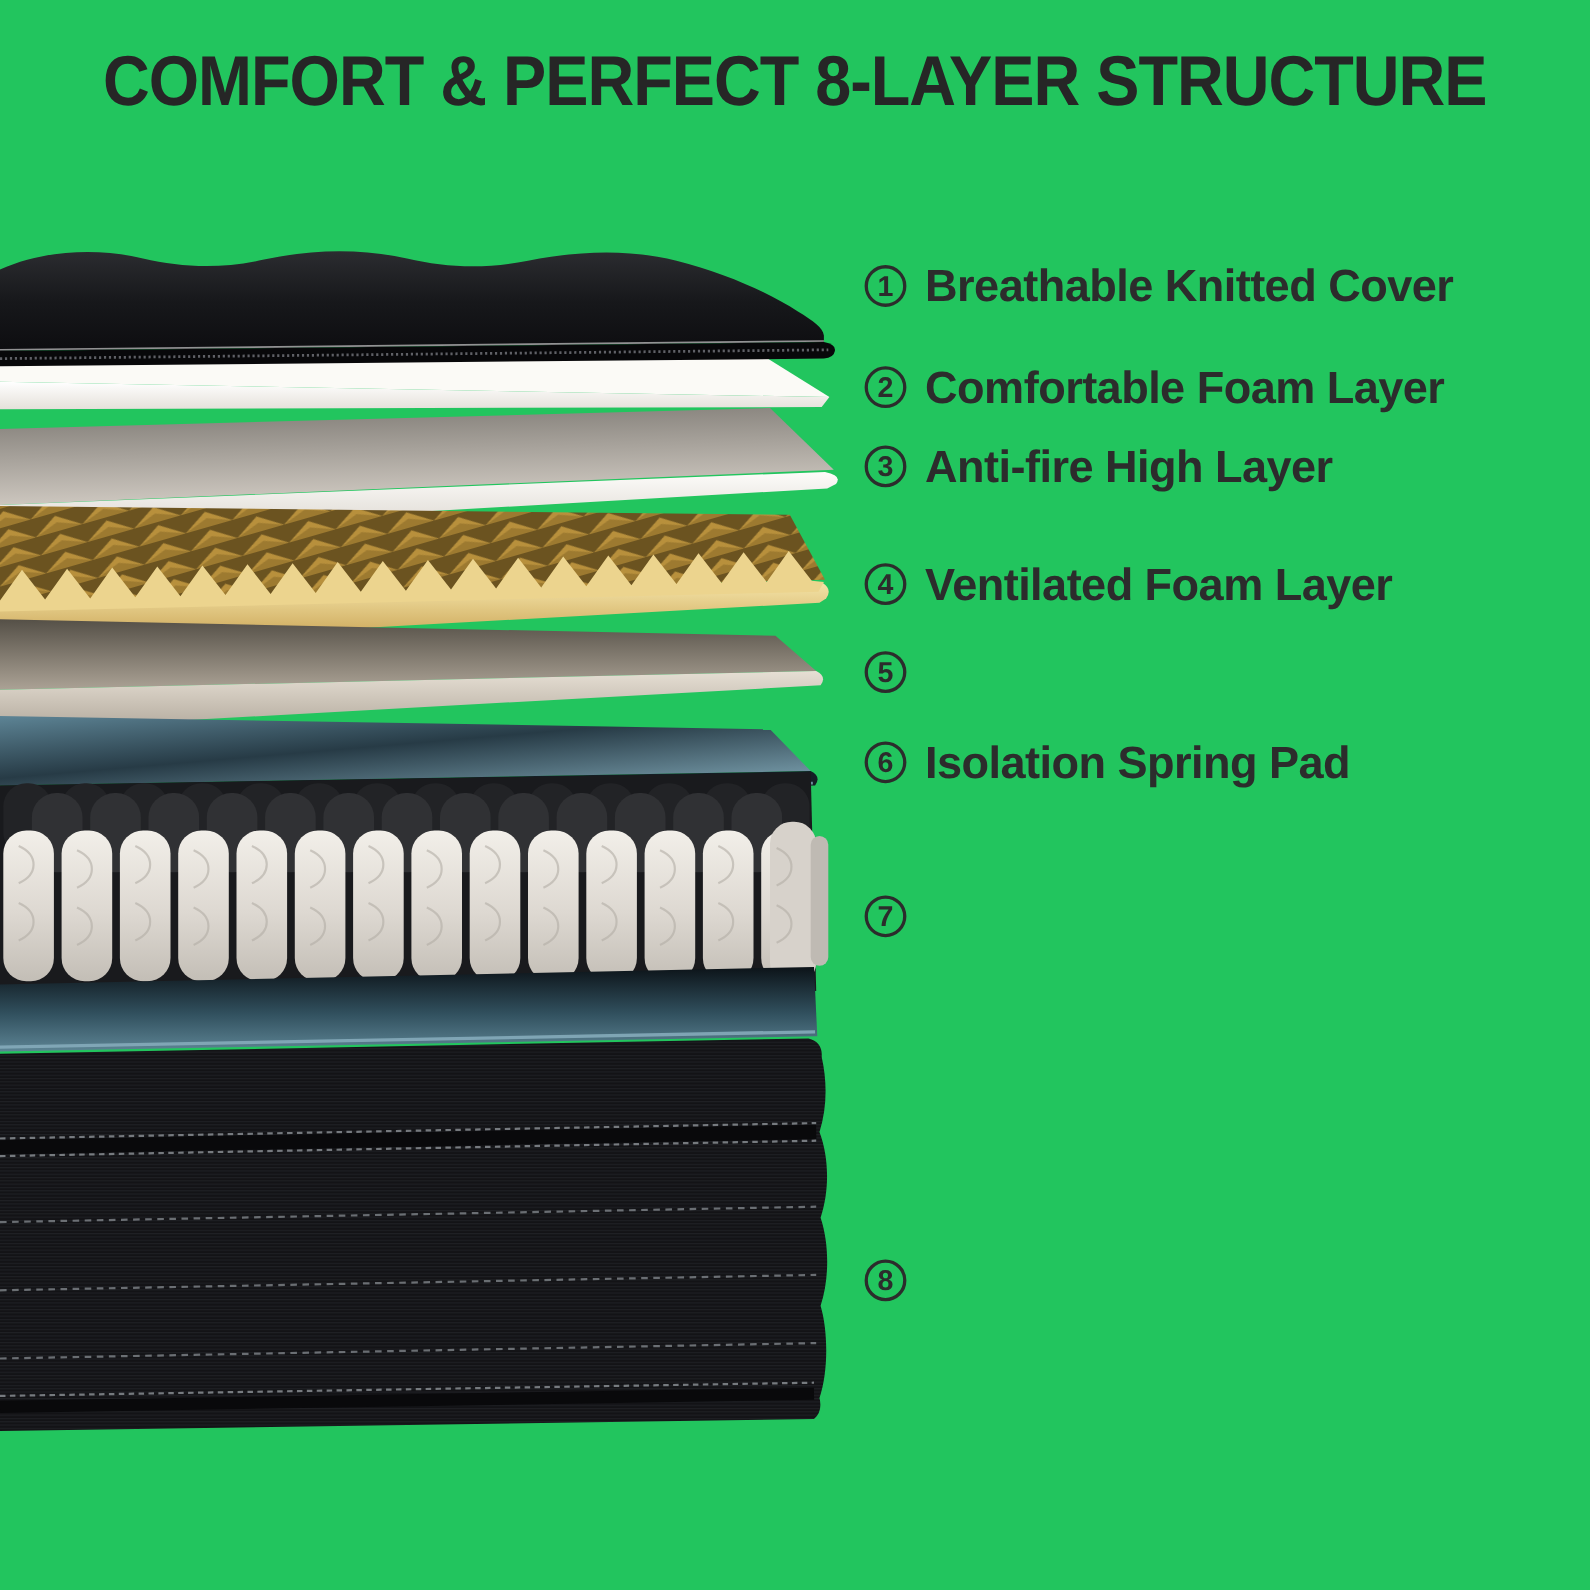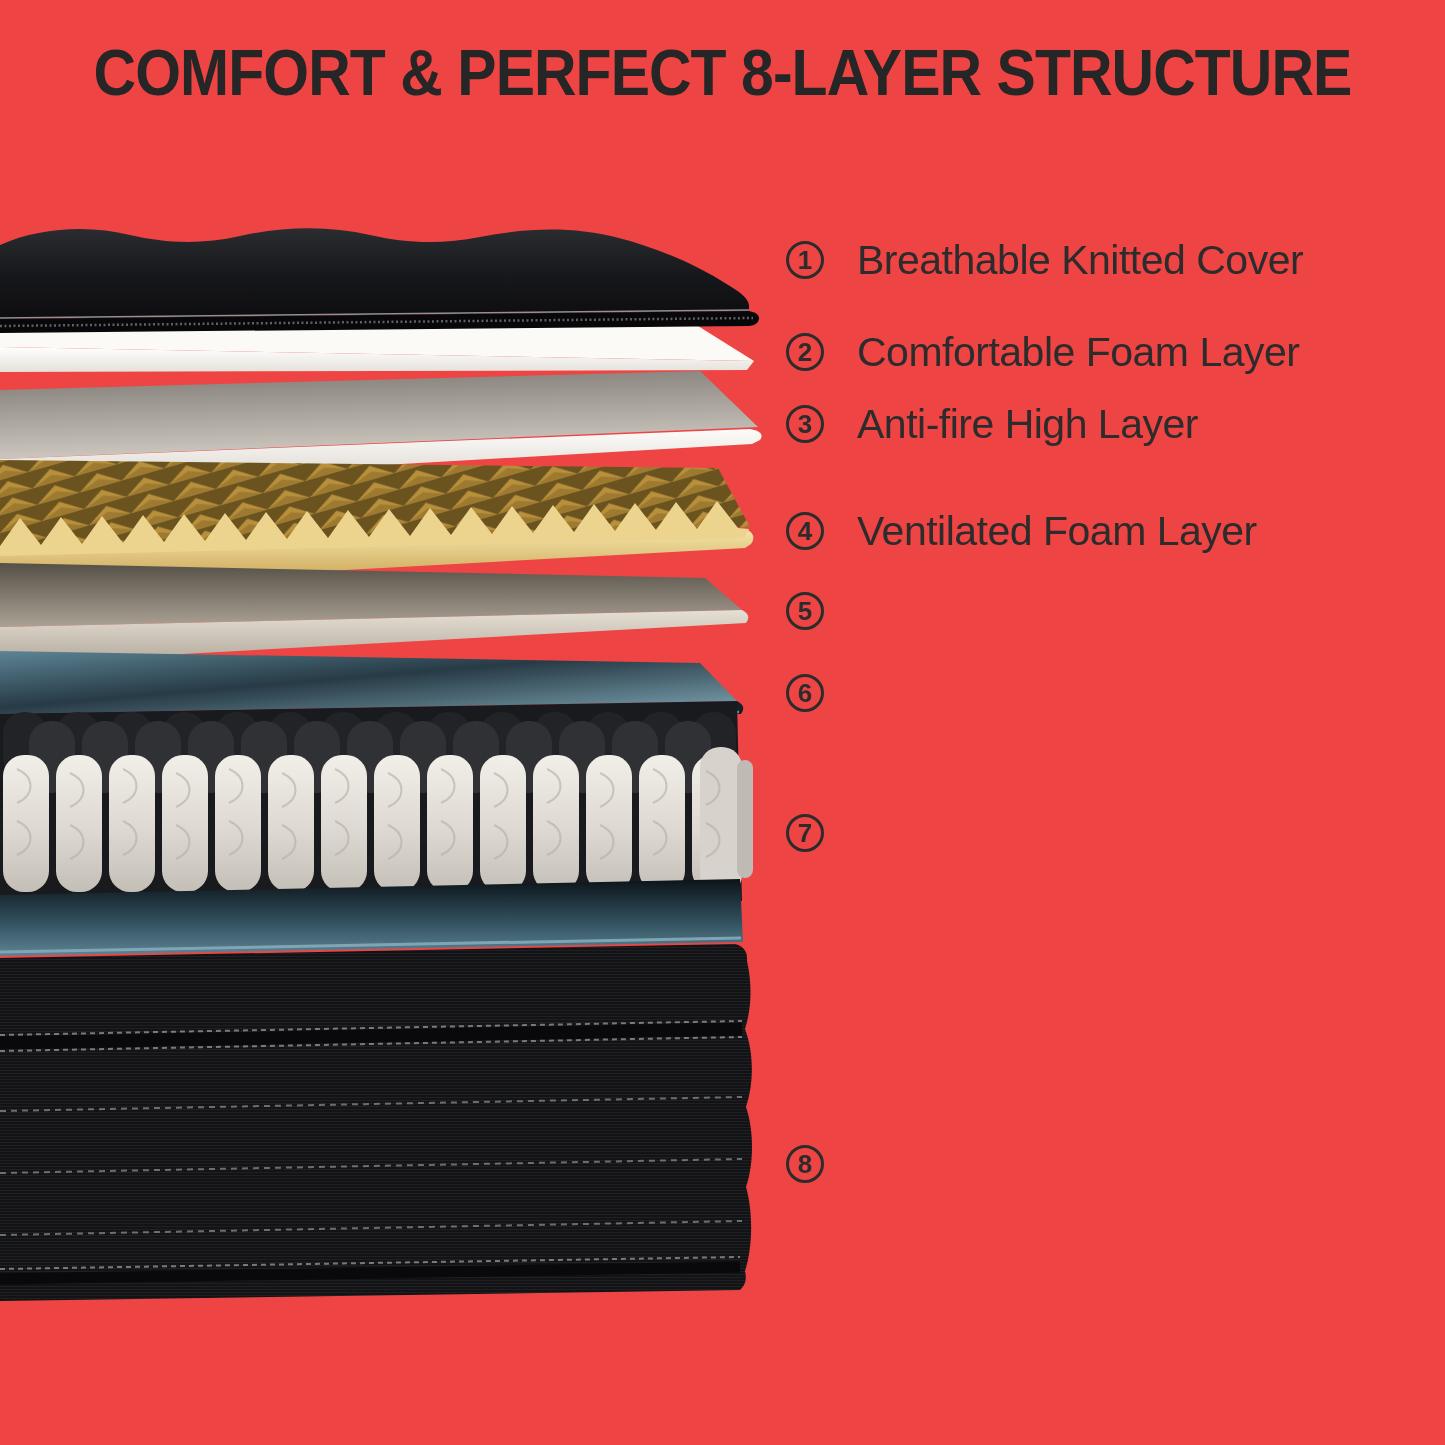--- a/index.html
+++ b/index.html
@@ -1,35 +1,35 @@
 <!DOCTYPE html>
 <html><head>
 <meta charset="utf-8">
 <style>
   html,body{margin:0;padding:0;background:#ffffff;}
   #page{
-    position:relative;width:1445px;height:1445px;background:#ef4444;
+    position:relative;width:1445px;height:1445px;background:#22c55e;
     font-family:"Liberation Sans", sans-serif;overflow:hidden;
   }
   #title{
     position:absolute;top:36px;left:0;width:1445px;text-align:center;
     font-size:64px;font-weight:800;color:#262626;letter-spacing:-1px;
     transform:scaleX(0.92);transform-origin:50% 50%;white-space:nowrap;
   }
   .label-row{
     position:absolute;left:786px;height:56px;display:flex;align-items:center;gap:17px;
     white-space:nowrap;
   }
   .num-circle{
     width:38px;height:38px;border:3px solid #2c2c2c;border-radius:50%;
     display:flex;align-items:center;justify-content:center;
     font-size:26px;font-weight:700;color:#2c2c2c;flex:0 0 auto;box-sizing:border-box;
   }
   .label-text{
-    font-size:41px;font-weight:400;color:#2c2c2c;letter-spacing:-0.5px;margin-left:16px;
+    font-size:41px;font-weight:700;color:#2c2c2c;letter-spacing:-0.5px;
   }
   #mattress{position:absolute;left:0;top:215px;width:770px;height:1100px;}
 </style>
 </head>
 <body>
 
 <div id="page">
 
   <div id="title">COMFORT &amp; PERFECT 8-LAYER STRUCTURE</div>
 
@@ -229,20 +229,21 @@
   </div>
   <div class="label-row" style="top:503px">
     <span class="num-circle">4</span>
     <span class="label-text">Ventilated Foam Layer</span>
   </div>
   <div class="label-row" style="top:583px">
     <span class="num-circle">5</span>
   </div>
   <div class="label-row" style="top:665px">
     <span class="num-circle">6</span>
+    <span class="label-text">Isolation Spring Pad</span>
   </div>
   <div class="label-row" style="top:805px">
     <span class="num-circle">7</span>
   </div>
   <div class="label-row" style="top:1136px">
     <span class="num-circle">8</span>
   </div>
 
 </div>
 

